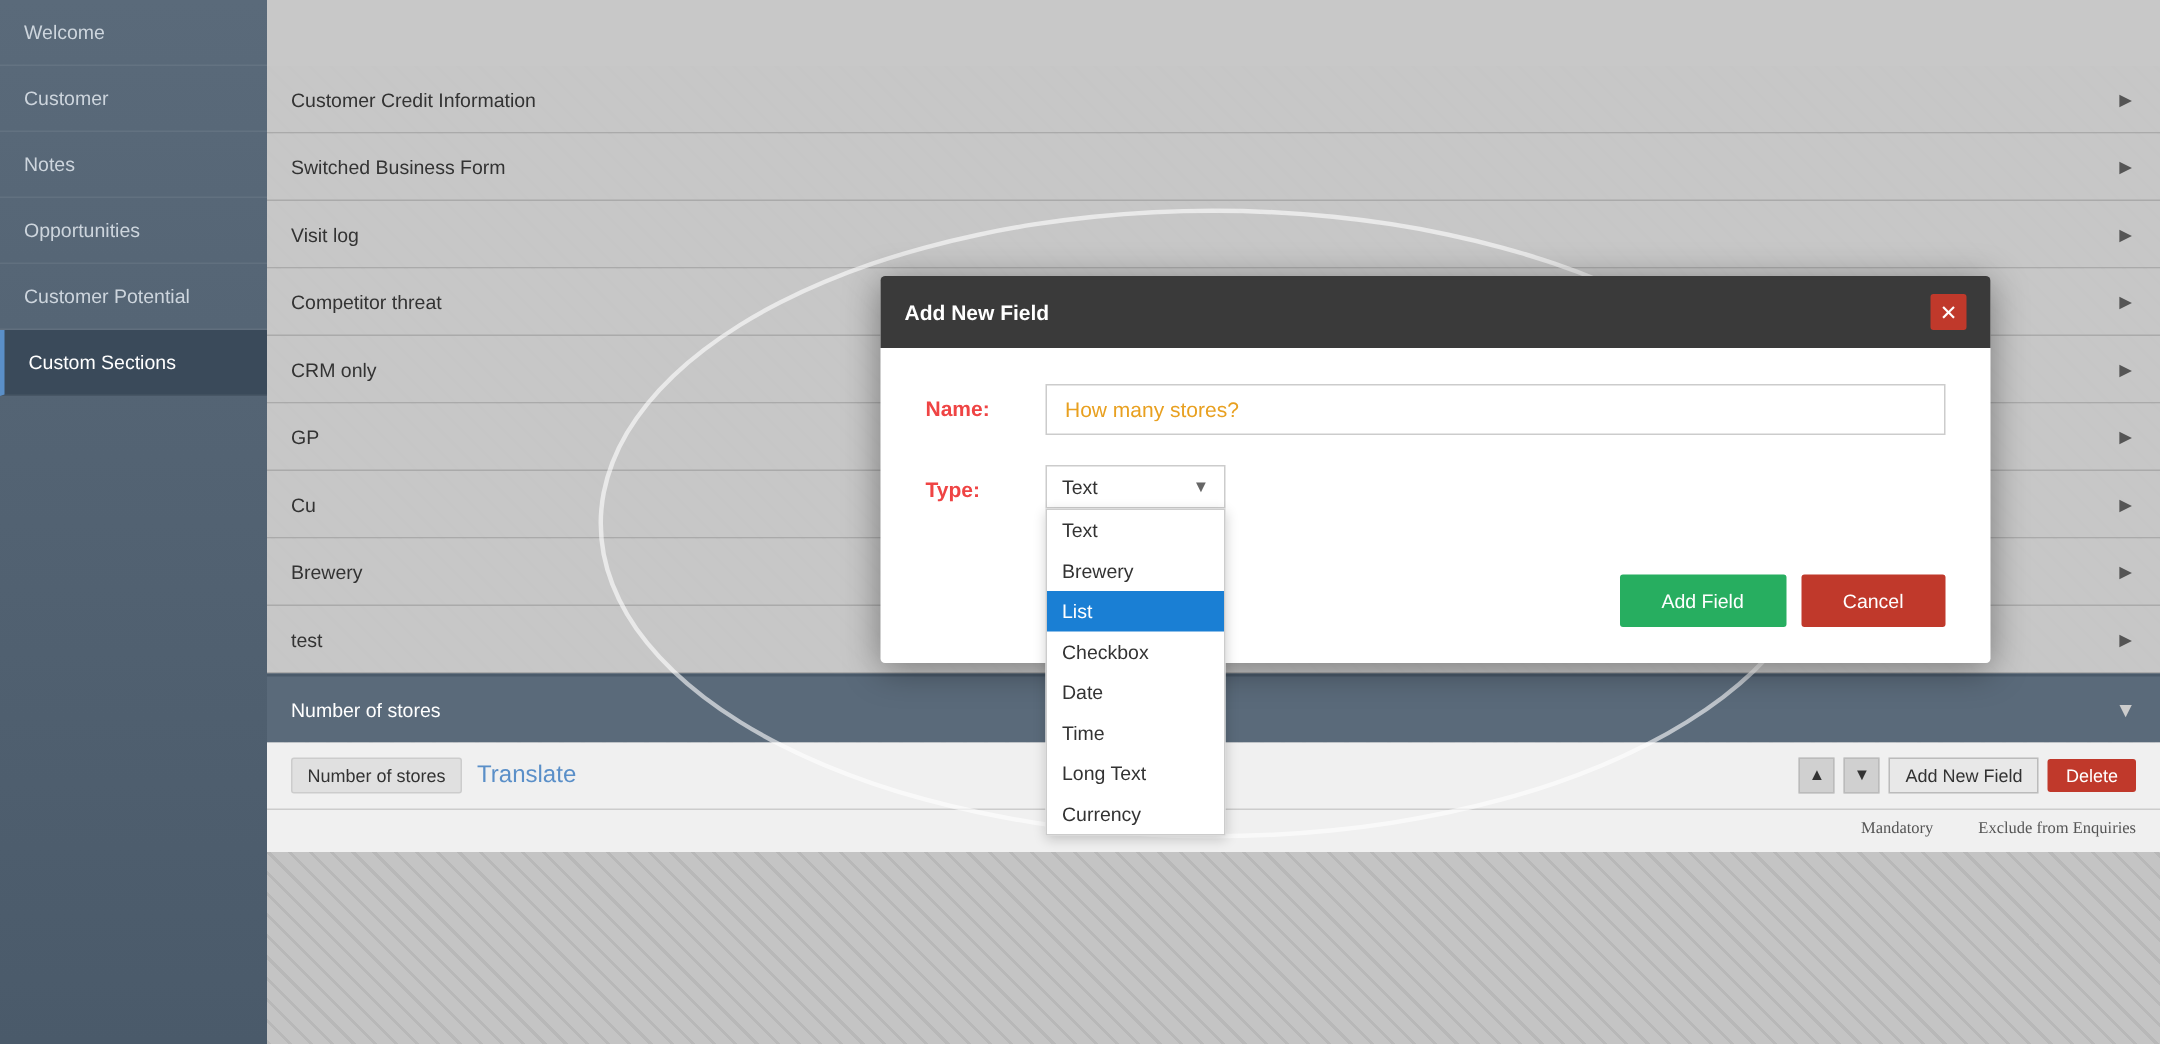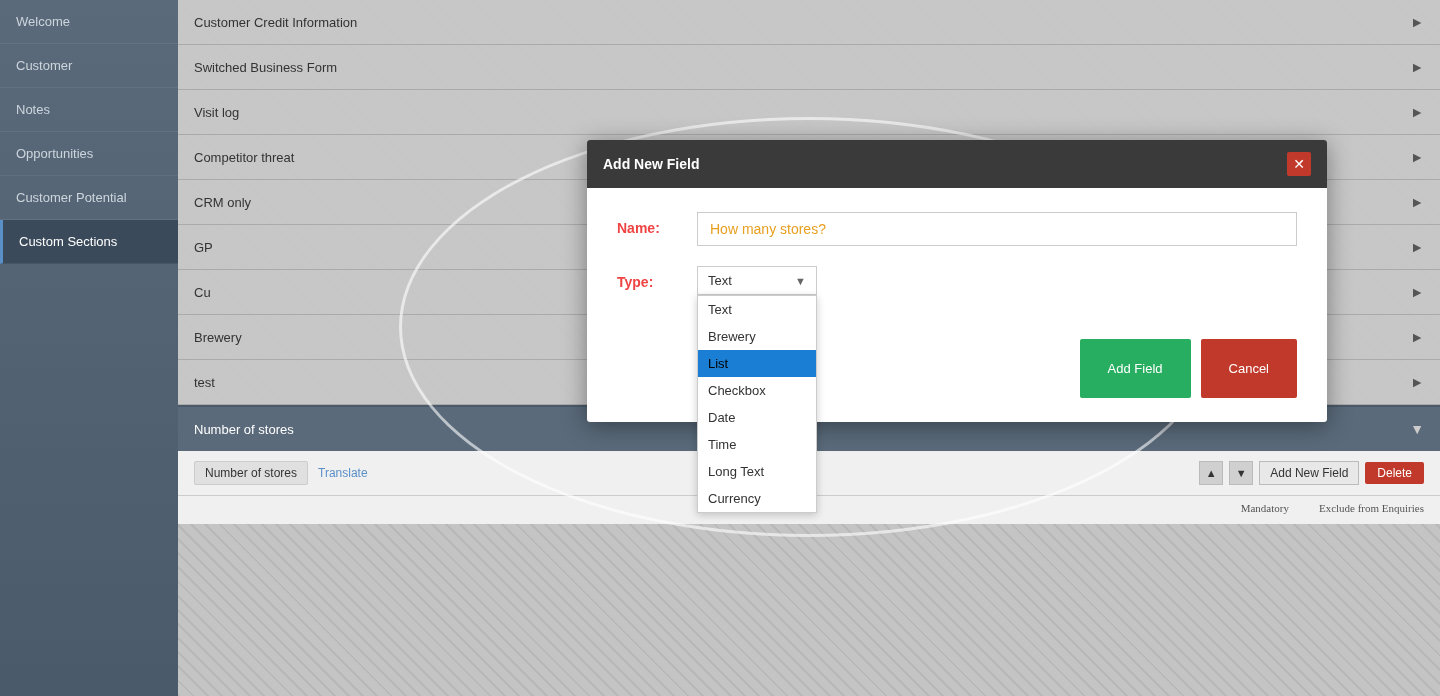--- a/index.html
+++ b/index.html
@@ -32,20 +32,21 @@
       flex: 1;
       background: repeating-linear-gradient(
         45deg,
         #b8b8b8,
         #b8b8b8 2px,
         #c4c4c4 2px,
         #c4c4c4 10px
       );
       overflow-y: auto;
       position: relative;
+      margin-top: 44px;
     }
 
     .section-row {
       background: rgba(200,200,200,0.85);
       border-bottom: 1px solid #aaa;
       padding: 14px 16px;
       display: flex;
       align-items: center;
       justify-content: space-between;
       cursor: pointer;
@@ -83,21 +84,21 @@
     .field-tag {
       background: #e0e0e0;
       border: 1px solid #ccc;
       padding: 4px 10px;
       font-size: 12px;
       color: #333;
       border-radius: 2px;
     }
     .translate-link {
       color: #5a8fc8;
-      font-size: 12px;
+      font-size: 16px;
       text-decoration: none;
       cursor: pointer;
     }
     .bottom-actions {
       margin-left: auto;
       display: flex;
       align-items: center;
       gap: 6px;
     }
     .btn-arrow {
@@ -245,42 +246,42 @@
       border: 1px solid #ccc;
       z-index: 300;
       box-shadow: 0 2px 8px rgba(0,0,0,0.2);
     }
     .dropdown-item {
       padding: 6px 10px;
       font-size: 13px;
       color: #333;
       cursor: pointer;
     }
-    .dropdown-item.selected { background: #1a7fd4; color: #000000; }
+    .dropdown-item.selected { background: #1a7fd4; color: #ffffff; }
 
     .modal-footer {
       display: flex;
       justify-content: flex-end;
       gap: 10px;
       padding: 0 30px 24px;
     }
     .btn-add {
       background: #27ae60;
       color: #fff;
       border: none;
       padding: 10px 28px;
       font-size: 13px;
       cursor: pointer;
       border-radius: 2px;
     }
     .btn-cancel {
       background: #c0392b;
       color: #fff;
       border: none;
-      padding: 22px 28px;
+      padding: 10px 28px;
       font-size: 13px;
       cursor: pointer;
       border-radius: 2px;
     }
   </style>
 </head>
 <body>
 
 <div class="sidebar">
   <div class="sidebar-item">

